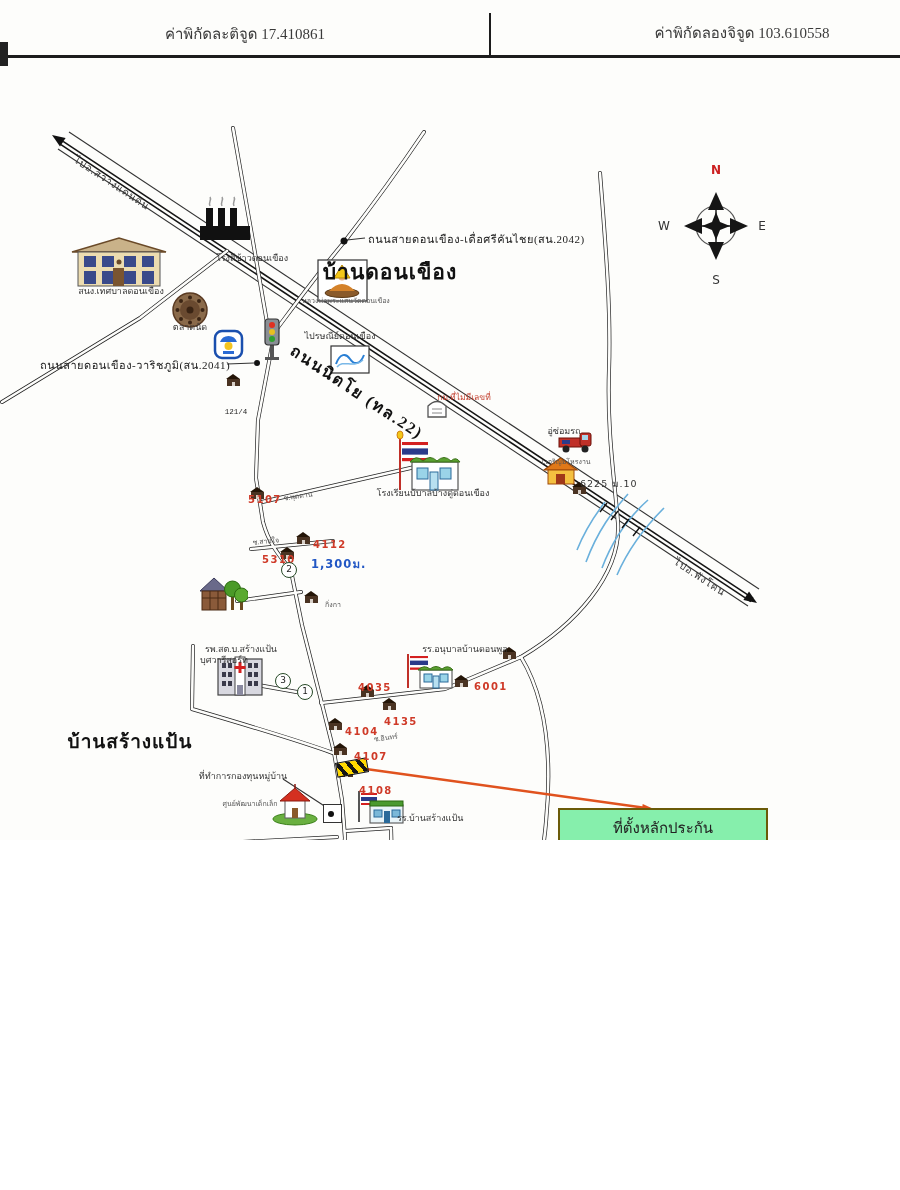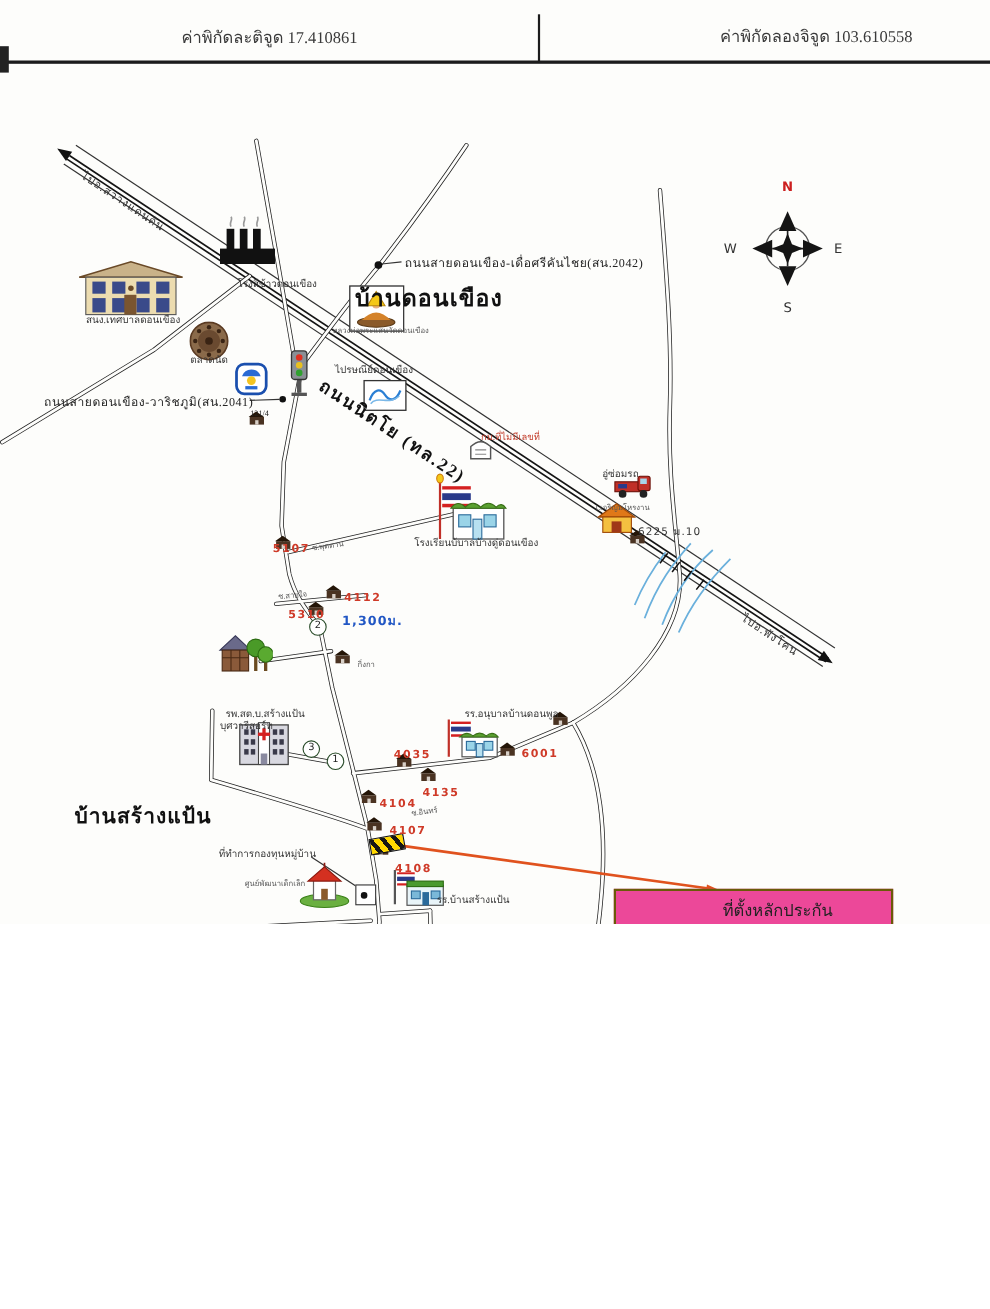--- a/index.html
+++ b/index.html
@@ -23,21 +23,21 @@
   .hwy{font-size:16px;color:#111;letter-spacing:2px;font-weight:600;}
   .dir{font-size:10px;color:#333;letter-spacing:1px;}
   .num{font-size:7.5px;color:#222;}
   .num2{font-size:9.5px;color:#333;letter-spacing:1px;font-family:"DejaVu Sans",sans-serif;}
   
   .house{position:absolute;width:13px;height:7px;background:#4a3322;z-index:5;}
   .house::before{content:"";position:absolute;left:-1px;top:-5px;width:0;border-left:7.5px solid transparent;border-right:7.5px solid transparent;border-bottom:5px solid #241507;}
   .house::after{content:"";position:absolute;left:5px;top:3px;width:3px;height:4px;background:#d8d0c8;}
   .circ{position:absolute;width:14px;height:14px;border:1.4px solid #274a27;border-radius:50%;background:#fff;font-size:9px;color:#222;text-align:center;line-height:13px;z-index:6;transform:translate(-50%,-50%);font-family:"DejaVu Sans",sans-serif;}
   .collateral-marker{position:absolute;left:336px;top:760px;width:30px;height:13px;border:1.5px solid #111;background:repeating-linear-gradient(60deg,#ffd800 0 5px,#151515 5px 9px);transform:rotate(-10deg);z-index:6;}
-  .infobox{position:absolute;left:558px;top:808px;width:206px;height:36px;background:#ec4899;border:2px solid #6a5a08;display:flex;align-items:center;justify-content:center;font-size:15px;color:#222;z-index:7;padding-left:44px;}
+  .infobox{position:absolute;left:558px;top:808px;width:206px;height:36px;background:#86efac;border:2px solid #6a5a08;display:flex;align-items:center;justify-content:center;font-size:15px;color:#222;z-index:7;}
   .box-dot{position:absolute;left:323px;top:804px;width:17px;height:17px;border:1.5px solid #333;background:#fff;z-index:5;}
   .box-dot::after{content:"";position:absolute;left:4px;top:6px;width:6px;height:6px;border-radius:50%;background:#111;}
   .icon{position:absolute;z-index:4;}
   .compass{position:absolute;left:650px;top:158px;width:132px;height:130px;z-index:4;}
   .compass .letter{position:absolute;font-family:"DejaVu Sans",sans-serif;font-size:12px;color:#333;transform:translate(-50%,-50%);}
   .compass .n{color:#cc2020;font-weight:bold;}
   svg{display:block;}
   .layer{position:absolute;left:0;top:0;z-index:2;}
   .rd{stroke:#222;stroke-width:4;fill:none;stroke-linejoin:round;stroke-linecap:round;}
   .rdw{stroke:#fdfdfb;stroke-width:2.6;fill:none;stroke-linejoin:round;stroke-linecap:round;}
@@ -331,21 +331,21 @@
     <span class="lbl poi" style="left: 252px; top: 258px; transform: translate(-50%, -50%);">โรงสีข้าวดอนเขือง</span>
     <span class="lbl poi" style="left: 121px; top: 291px; transform: translate(-50%, -50%);">สนง.เทศบาลดอนเขือง</span>
     <span class="lbl poi" style="left: 190px; top: 327px; transform: translate(-50%, -50%);">ตลาดนัด</span>
     <span class="lbl road" style="left: 368px; top: 239px; transform: translate(0px, -50%); transform-origin: left center;">ถนนสายดอนเขือง-เดื่อศรีคันไชย(สน.2042)</span>
     <span class="lbl big" style="left: 390px; top: 271px; transform: translate(-50%, -50%);">บ้านดอนเขือง</span>
     <span class="lbl tiny" style="left: 346px; top: 300px; transform: translate(-50%, -50%);">หลวงพ่อพระแสนวัดดอนเขือง</span>
     <span class="lbl road" style="left: 40px; top: 365px; transform: translate(0px, -50%); transform-origin: left center;">ถนนสายดอนเขือง-วาริชภูมิ(สน.2041)</span>
     <span class="lbl poi" style="left: 340px; top: 336px; transform: translate(-50%, -50%);">ไปรษณีย์ดอนเขือง</span>
     <span class="lbl hwy" style="left: 357px; top: 392px; transform: translate(-50%, -50%) rotate(33.5deg);">ถนนนิตโย (ทล.22)</span>
     <span class="lbl redtxt" style="left: 464px; top: 397px; transform: translate(-50%, -50%);">กม.ที่ไม่มีเลขที่</span>
-    <span class="lbl num" style="left: 236px; top: 376px; transform: translate(-50%, -50%);">121/4</span>
+    <span class="lbl num" style="left: 236px; top: 412px; transform: translate(-50%, -50%); font-family: Liberation Mono, monospace;">121/4</span>
     <span class="lbl poi" style="left: 433px; top: 493px; transform: translate(-50%, -50%);">โรงเรียนบ้บาลบ้างดู่ดอนเขือง</span>
     <span class="lbl poi" style="left: 564px; top: 431px; transform: translate(-50%, -50%);">อู่ซ่อมรถ</span>
     <span class="lbl tiny" style="left: 566px; top: 461px; transform: translate(-50%, -50%);">เ.เจริญมโหรงาน</span>
     <span class="lbl num2" style="left: 580px; top: 483px; transform: translate(0px, -50%); transform-origin: left center;">6225 ม.10</span>
     <span class="lbl dir" style="left: 700px; top: 577px; transform: translate(-50%, -50%) rotate(33.5deg);">ไปอ.พังโคน</span>
     <span class="lbl red" style="left: 233px; top: 499px; transform: translate(0px, -50%); transform-origin: left center; margin-left: 15px;">5107</span>
     <span class="lbl tiny" style="left: 298px; top: 496px; transform: translate(-50%, -50%) rotate(-8deg);">ซ.พุดตาน</span>
     <span class="lbl tiny" style="left: 266px; top: 541px; transform: translate(-50%, -50%) rotate(-5deg);">ซ.สายใจ</span>
     <span class="lbl red" style="left: 313px; top: 544px; transform: translate(0px, -50%); transform-origin: left center;">4112</span>
     <span class="lbl red" style="left: 262px; top: 559px; transform: translate(0px, -50%); transform-origin: left center;">5310</span>

